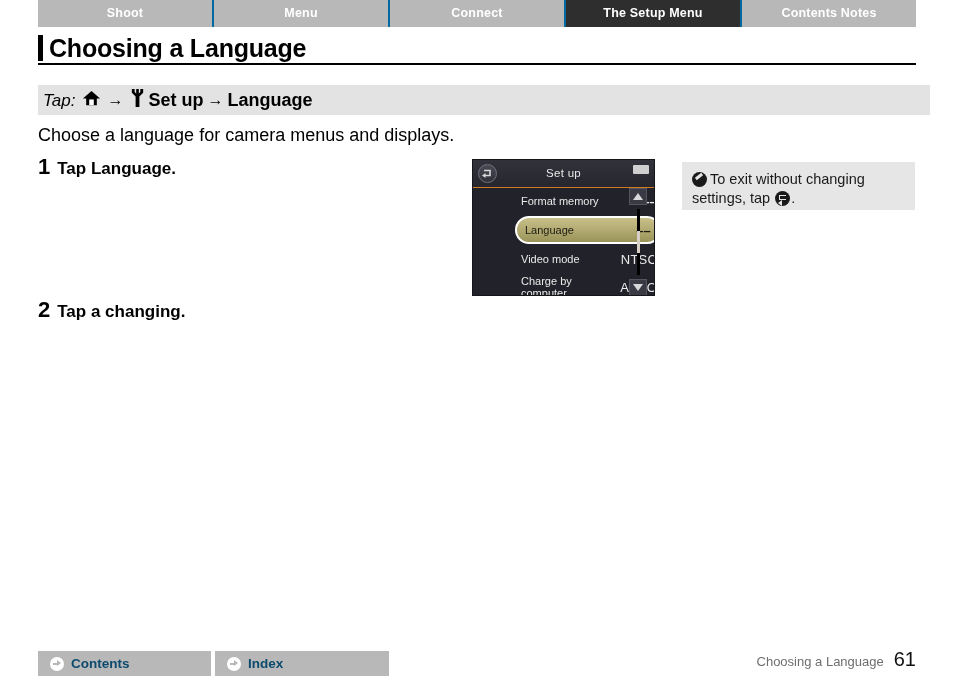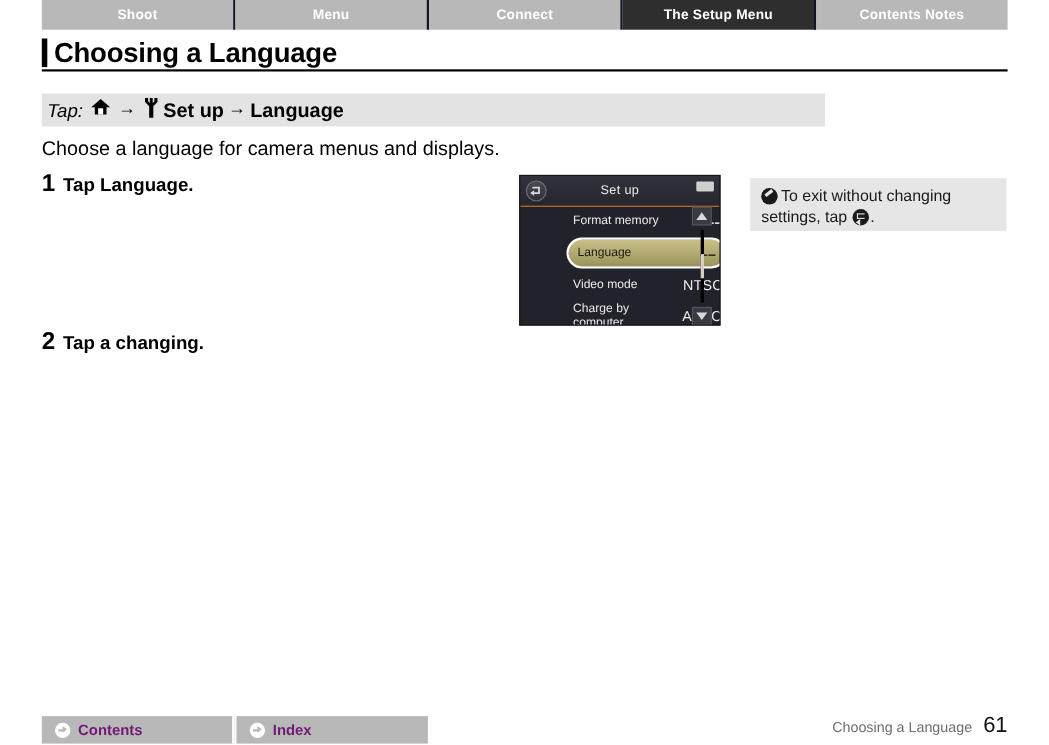--- a/index.html
+++ b/index.html
@@ -30,21 +30,21 @@
   .tab {
     flex: 1 1 0;
     background: #b8b8b8;
     color: #ffffff;
     font-size: 12.5px;
     font-weight: bold;
     letter-spacing: 0.2px;
     display: flex;
     align-items: center;
     justify-content: center;
-    border-right: 2px solid #0f172a;
+    border-right: 2px solid #0369a1;
     box-sizing: border-box;
     line-height: 1;
     font-stretch: condensed;
   }
   .tab:last-child { border-right: none; }
   .tab.active {
     background: #2e2e2e;
     color: #ffffff;
   }
 
@@ -82,21 +82,21 @@
     width: 878px;
     height: 2px;
     background: #000000;
   }
 
   
   .path-bar {
     position: absolute;
     left: 38px;
     top: 85px;
-    width: 712px;
+    width: 892px;
     height: 30px;
     background: #e3e3e3;
     display: flex;
     align-items: center;
     padding-left: 5px;
     box-sizing: border-box;
   }
   .path-label {
     font-style: italic;
     font-size: 17px;
@@ -386,21 +386,21 @@
     position: absolute;
     left: 7px; top: 3.5px;
     width: 0; height: 0;
     border-top: 3.5px solid transparent;
     border-bottom: 3.5px solid transparent;
     border-left: 4.5px solid #b8b8b8;
   }
   .footer-btn-label {
     font-size: 13.5px;
     font-weight: bold;
-    color: #701a75;
+    color: #0c4a6e;
     line-height: 1;
   }
   .footer-right {
     position: absolute;
     right: 38px;
     top: 648px;
     display: flex;
     align-items: baseline;
     gap: 10px;
   }

